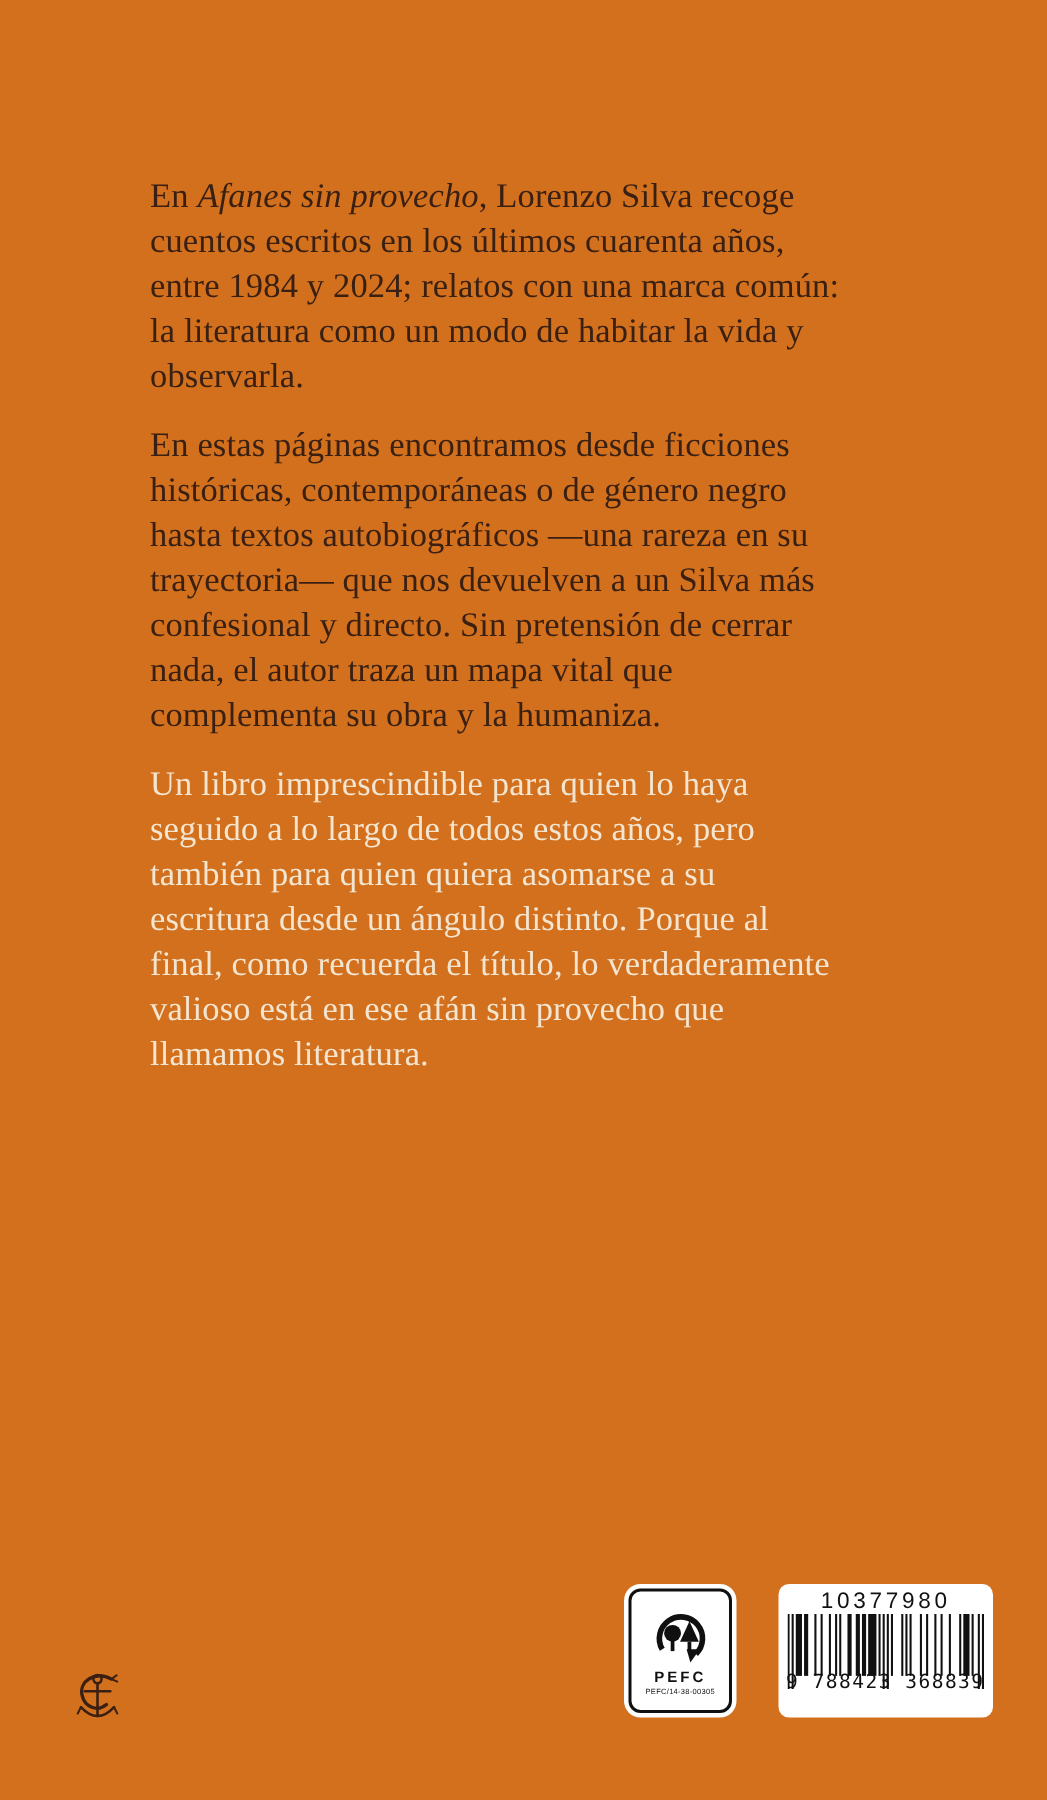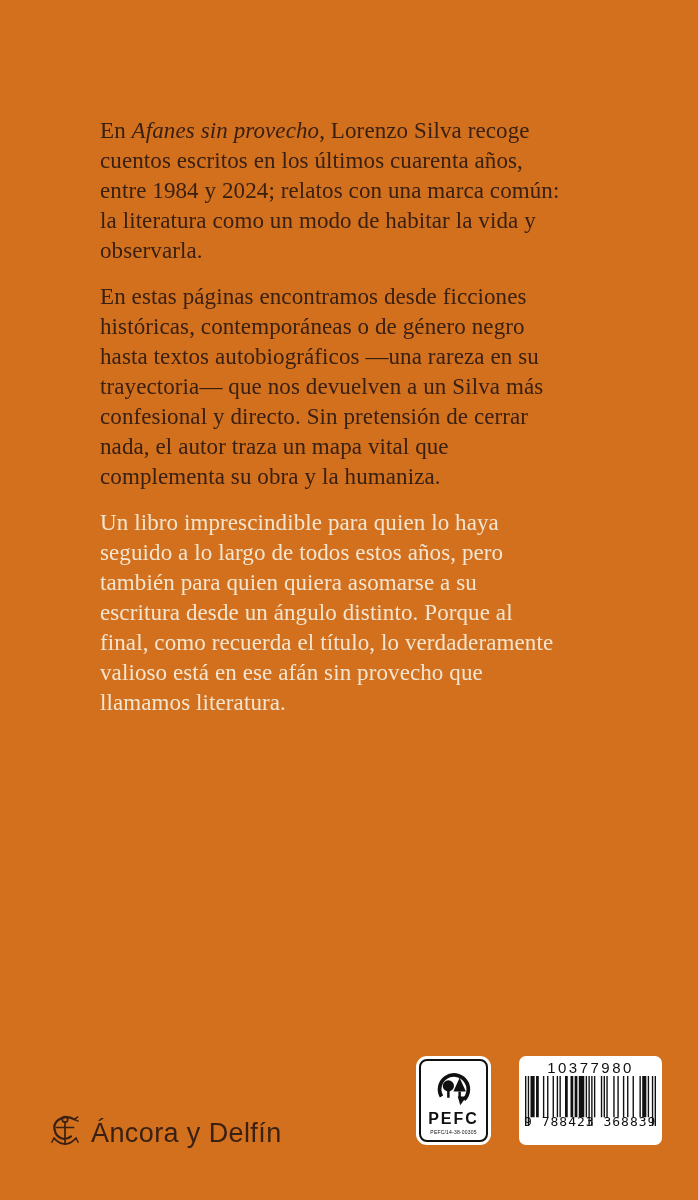--- a/index.html
+++ b/index.html
@@ -58,21 +58,21 @@
     border-radius: 8px;
     box-sizing: border-box;
     display: flex; flex-direction: column;
     align-items: center; justify-content: center;
     background: #ffffff;
   }
   .pefc-glyph { width: 42px; height: 40px; display: block; margin-top: 2px; }
   .pefc-word {
     font-family: "Liberation Sans", sans-serif;
     font-weight: bold;
-    font-size: 16px;
+    font-size: 10px;
     letter-spacing: 2px;
     color: #101010;
     margin-top: 1px;
   }
   .pefc-code {
     font-family: "Liberation Sans", sans-serif;
     font-size: 5px;
     color: #101010;
     margin-top: 1px;
     letter-spacing: 0.2px;
@@ -135,21 +135,20 @@
 <div class="publisher">
   <svg class="emblem" viewBox="0 0 40 44" fill="none" stroke="#3A2012" stroke-width="2" stroke-linecap="round">
     <circle cx="20" cy="6" r="3.2"></circle>
     <line x1="20" y1="9.5" x2="20" y2="35"></line>
     <line x1="10" y1="15.5" x2="30" y2="15.5"></line>
     <path d="M7,28 Q20,42 33,28"></path>
     <path d="M7,28 l-2.5,5 M33,28 l2.5,5" stroke-width="1.6"></path>
     <path d="M31,6 C18,-1 5,8 8,19 C10,28 20,32 27,26" stroke-width="2.6"></path>
     <path d="M31,6 l4,-3 M31,6 l4.5,2" stroke-width="1.6"></path>
   </svg>
-  <span class="imprint-name">Áncora y Delfín</span>
 </div>
 
 <div class="pefc-badge">
   <div class="pefc-inner">
     <svg class="pefc-glyph" viewBox="0 0 64 64">
       <path d="M 12,44 A 23 23 0 1 1 48,49" fill="none" stroke="#101010" stroke-width="6"></path>
       <path d="M 52,44 L 42,58 L 38,44 Z" fill="#101010"></path>
       <circle cx="23" cy="27" r="9" fill="#101010"></circle>
       <rect x="21" y="34" width="4" height="12" fill="#101010"></rect>
       <path d="M41,14 L51,36 L31,36 Z" fill="#101010"></path>

